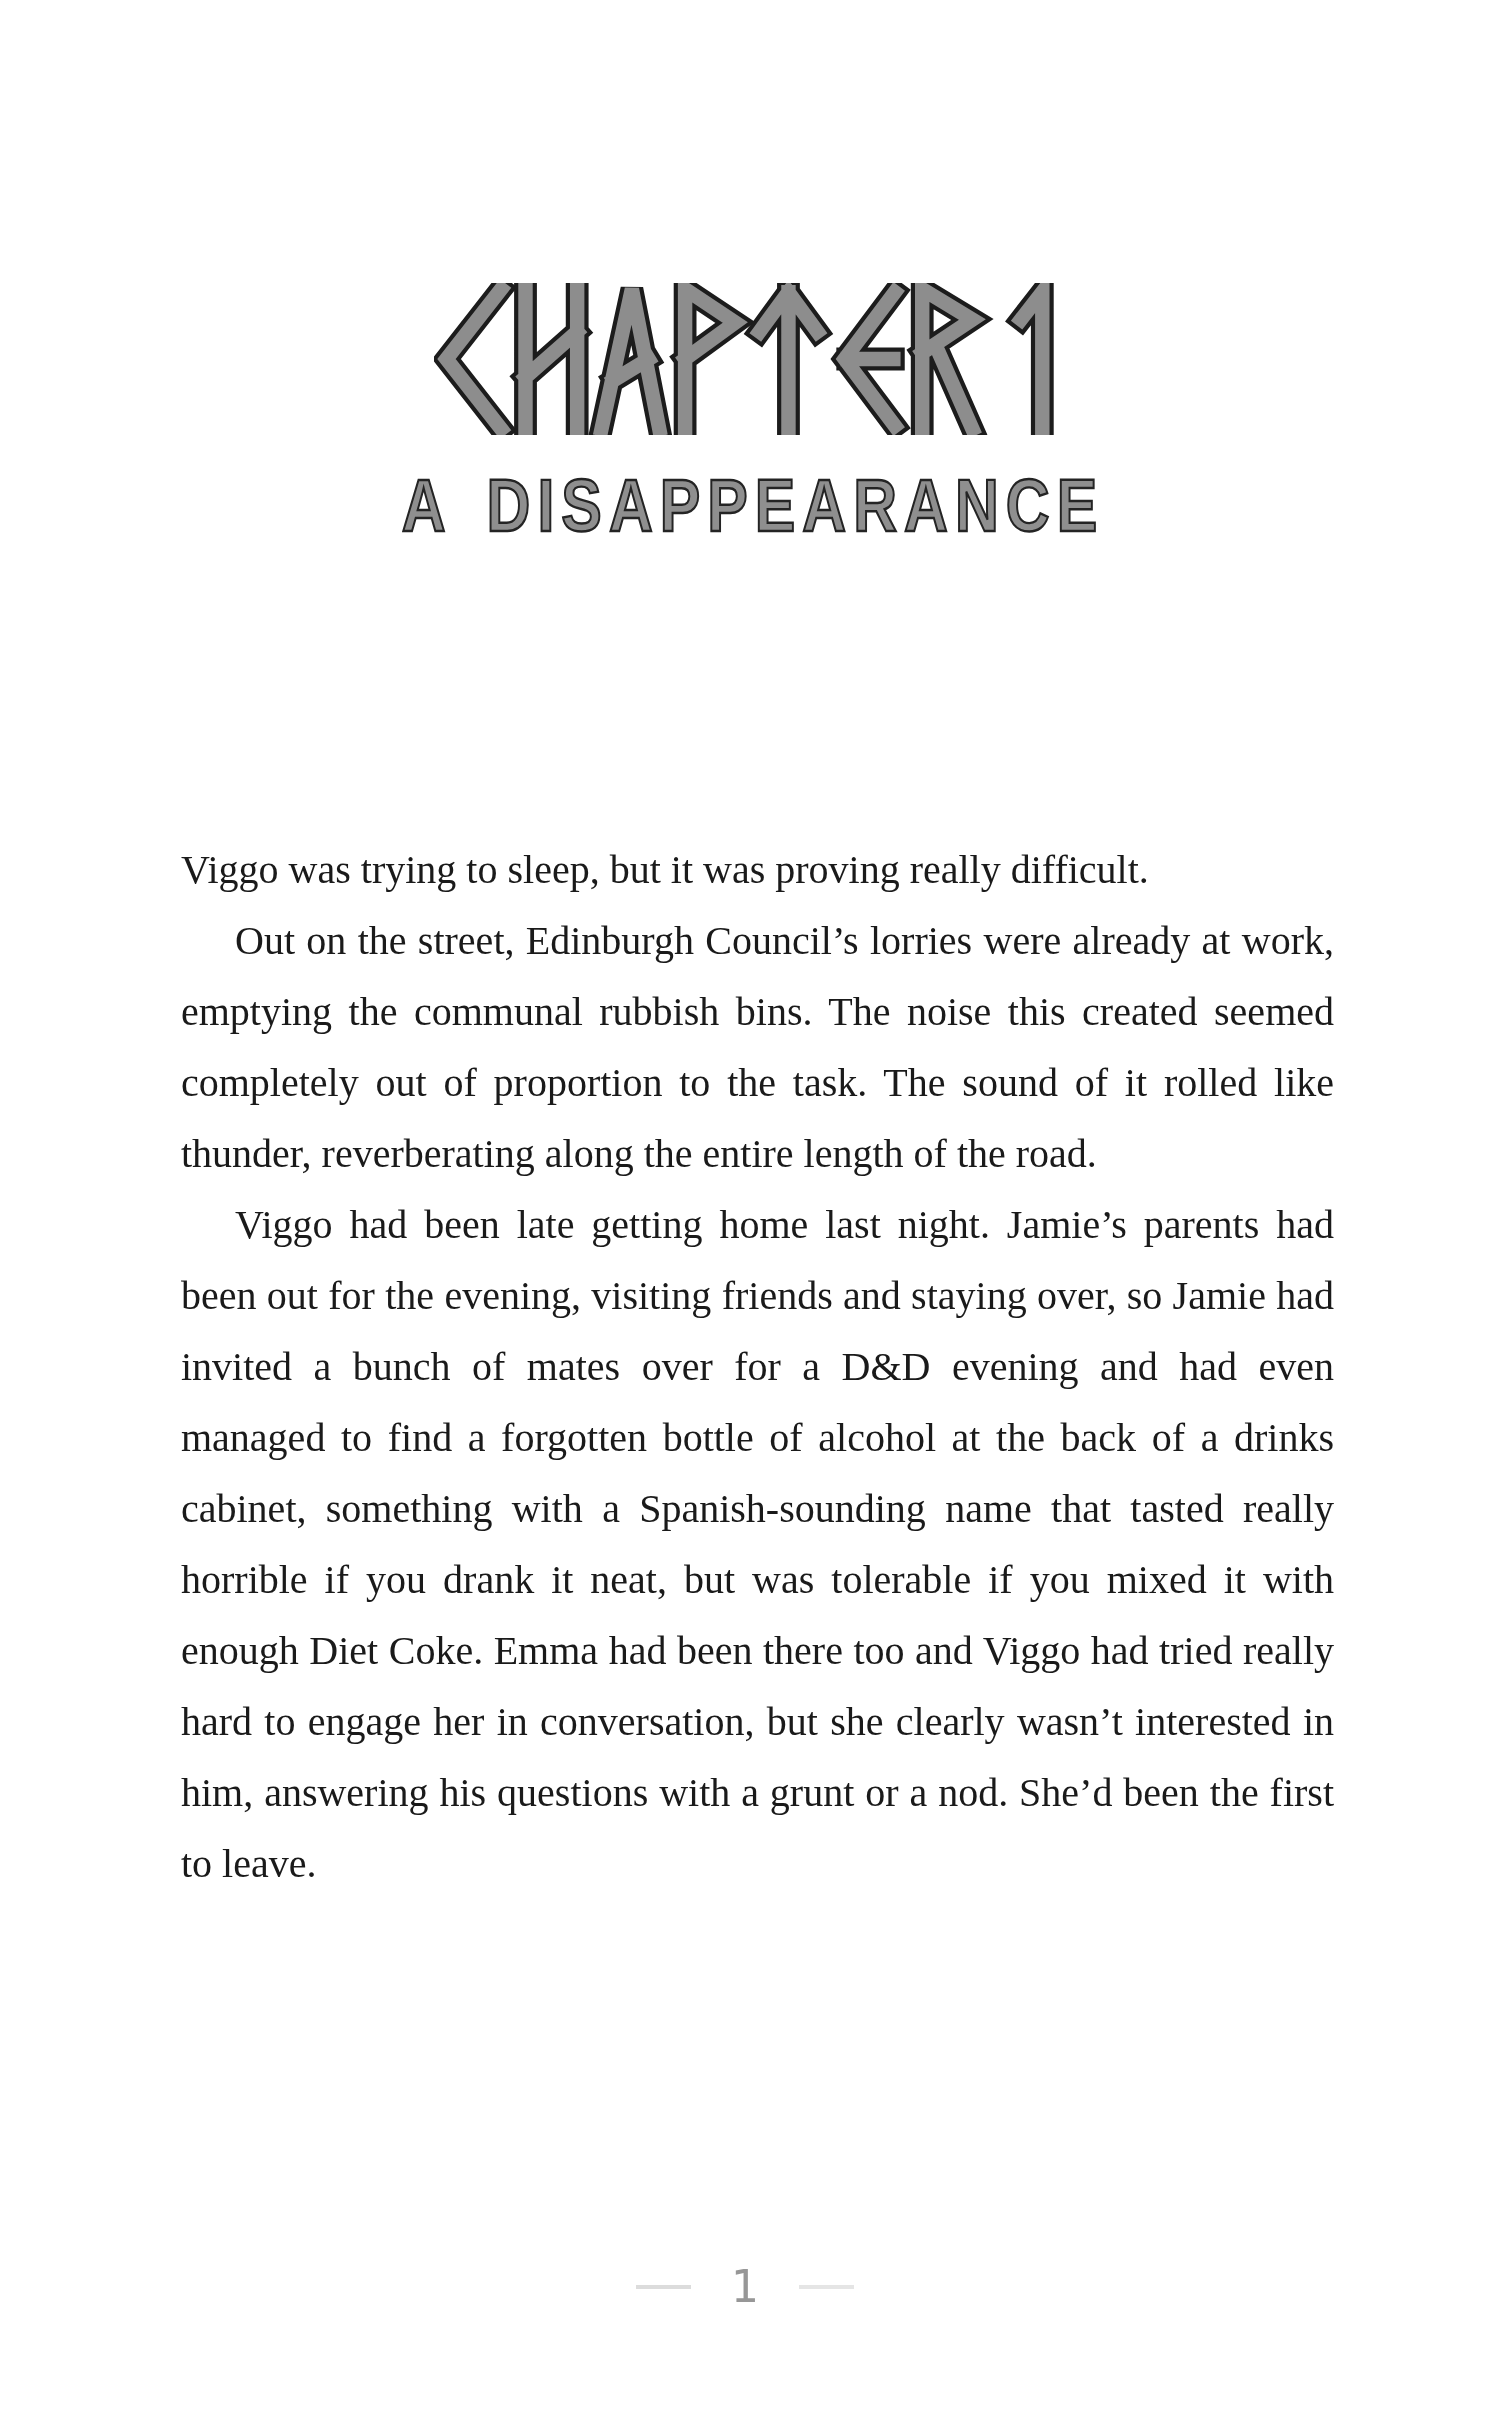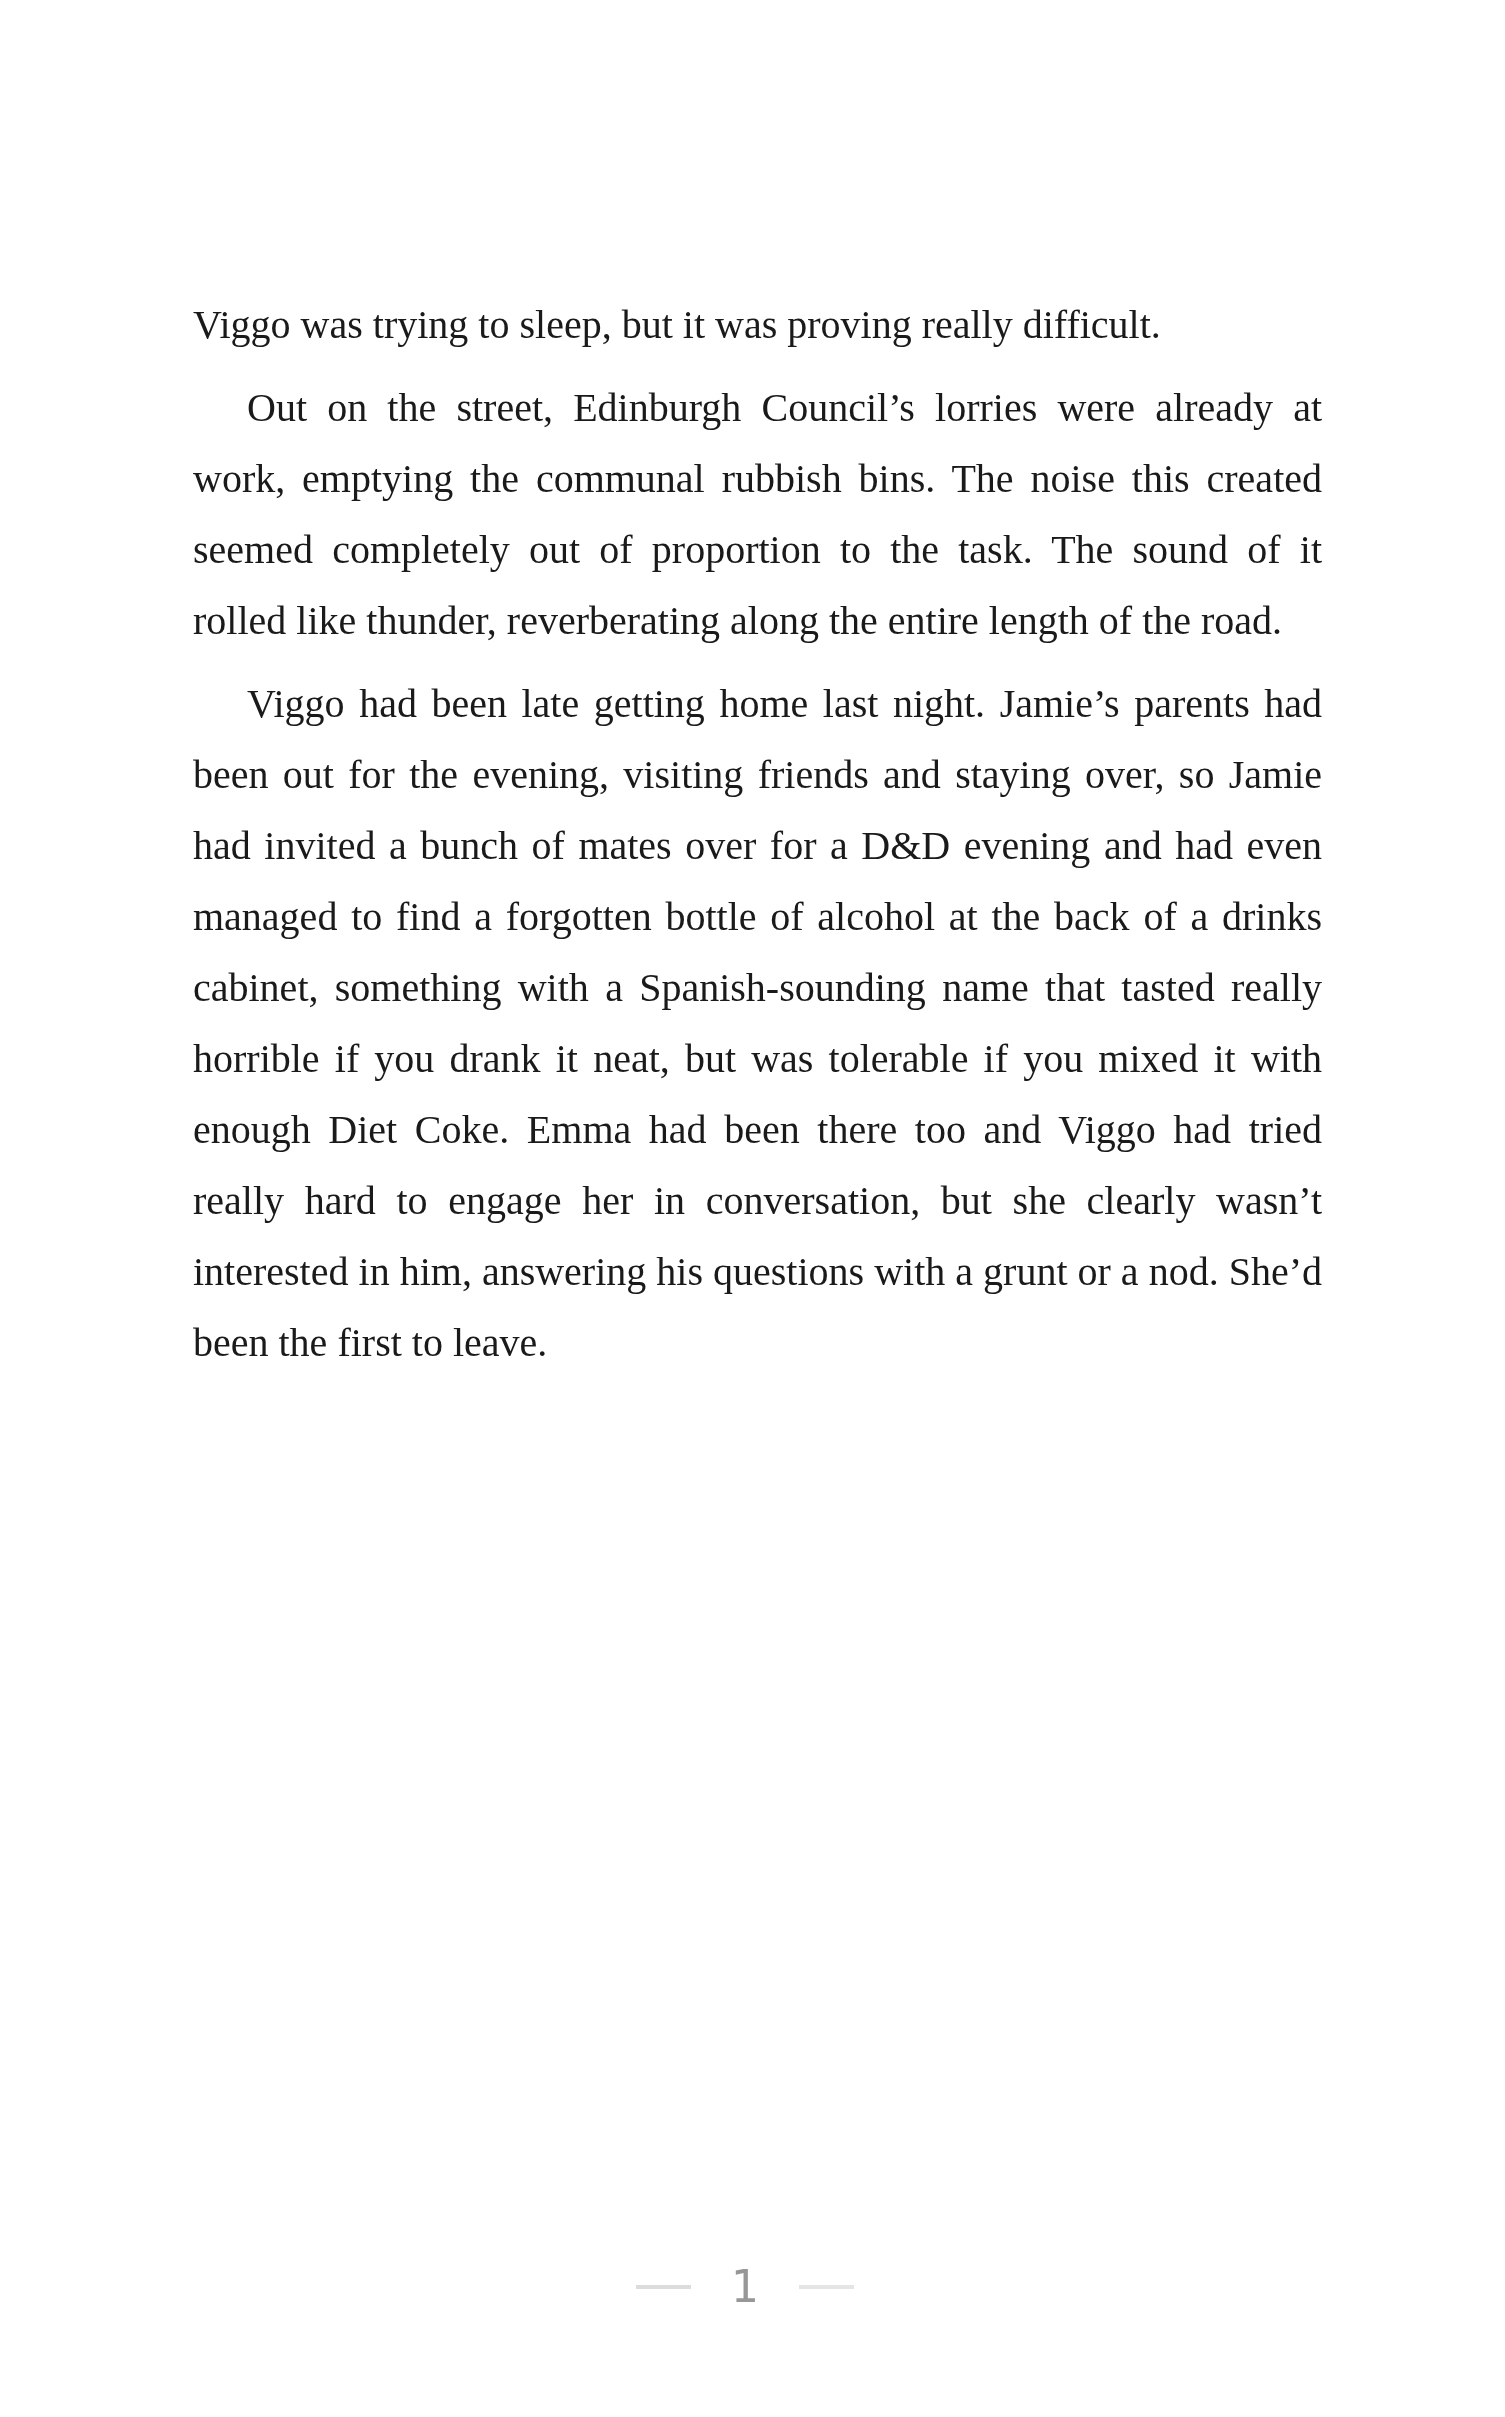--- a/index.html
+++ b/index.html
@@ -59,21 +59,21 @@
   .body-text {
     margin: 289px 0 0 181px;
     width: 1153px;
     font-size: 40px;
     line-height: 71px;
     color: #1a1a1a;
     text-align: justify;
     text-justify: inter-word;
   }
   .body-text p {
-    margin: 12px;
+    margin: 0;
     padding: 0;
     text-indent: 54px;
   }
   .body-text p.noindent {
     text-indent: 0;
   }
 
   
   .folio {
     position: absolute;
@@ -100,20 +100,52 @@
     font-size: 44px;
     line-height: 49px;
     color: #979797;
   }
 </style>
 </head>
 <body>
 
 <div class="page">
 
+  <header class="chapter-head">
+    <div class="rune-title" role="img">
+
+      <svg viewBox="0 0 420 100" preserveAspectRatio="xMidYMid meet">
+        <defs>
+          <g id="runes" fill="none">
+
+            <path d="M44,4 L8,50 L44,96" transform="translate(0,0)"></path>
+
+            <path d="M8,4 L8,96 M42,4 L42,96 M8,62 L42,32" transform="translate(52,0)"></path>
+
+            <path d="M6,96 L26,4 L44,96 M14,64 L37,50" transform="translate(104,0)"></path>
+
+            <path d="M9,96 L9,4 L42,26 L9,50" transform="translate(156,0)"></path>
+
+            <path d="M25,96 L25,6 M6,32 L25,6 L44,32" transform="translate(208,0)"></path>
+
+            <path d="M43,6 L10,50 L43,94 M12,50 L42,50" transform="translate(260,0)"></path>
+
+            <path d="M9,96 L9,4 L42,24 L9,46 M20,46 L42,96" transform="translate(312,0)"></path>
+
+            <path d="M14,24 L28,6 L28,96" transform="translate(372,0)"></path>
+          </g>
+        </defs>
+        <use href="#runes" stroke="#1c1c1c" stroke-width="15" stroke-linecap="square" stroke-linejoin="miter"></use>
+        <use href="#runes" stroke="#8d8d8d" stroke-width="9.5" stroke-linecap="square" stroke-linejoin="miter"></use>
+      </svg>
+      <span class="visually-hidden">CHAPTER 1</span>
+    </div>
+
+    <h1 class="subtitle">A DISAPPEARANCE</h1>
+  </header>
 
   <main class="body-text">
     <p class="noindent">Viggo was trying to sleep, but it was proving really difficult.</p>
     <p>Out on the street, Edinburgh Council’s lorries were already at work, emptying the communal rubbish bins. The noise this created seemed completely out of proportion to the task. The sound of it rolled like thunder, reverberating along the entire length of the road.</p>
     <p>Viggo had been late getting home last night. Jamie’s parents had been out for the evening, visiting friends and staying over, so Jamie had invited a bunch of mates over for a D&amp;D evening and had even managed to find a forgotten bottle of alcohol at the back of a drinks cabinet, something with a Spanish-sounding name that tasted really horrible if you drank it neat, but was tolerable if you mixed it with enough Diet Coke. Emma had been there too and Viggo had tried really hard to engage her in conversation, but she clearly wasn’t interested in him, answering his questions with a grunt or a nod. She’d been the first to leave.</p>
   </main>
 
   <footer class="folio">
     <span class="dash"></span><span class="num">1</span><span class="dash right"></span>
   </footer>

